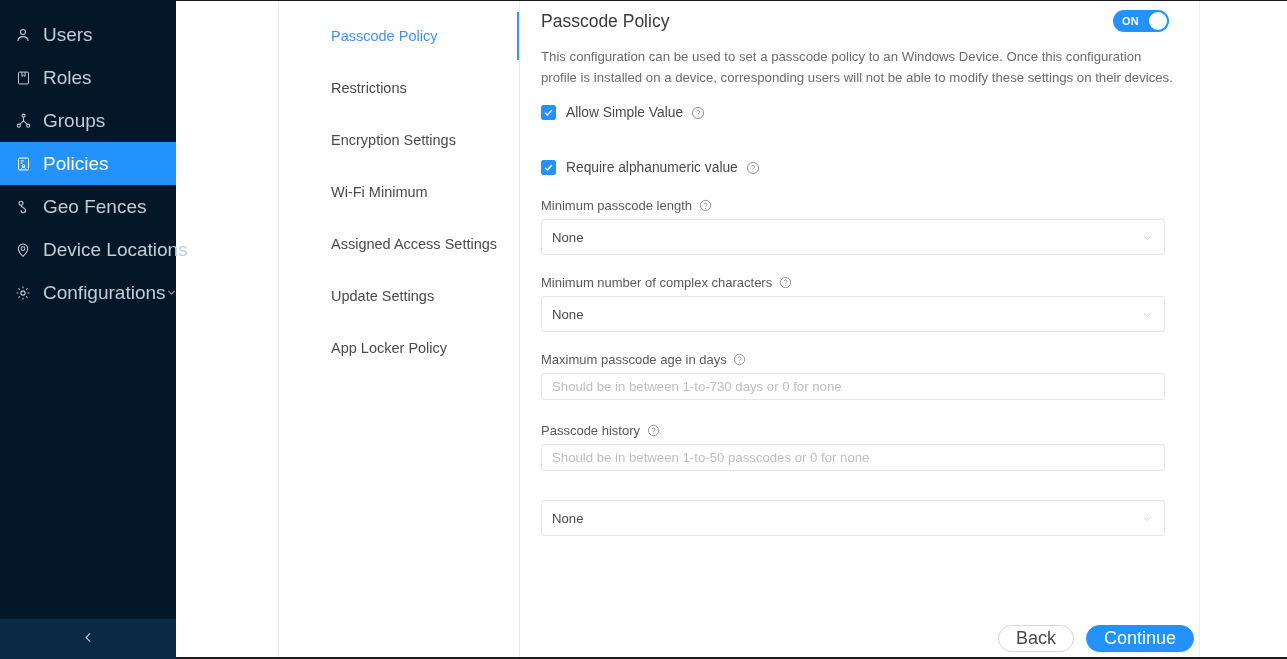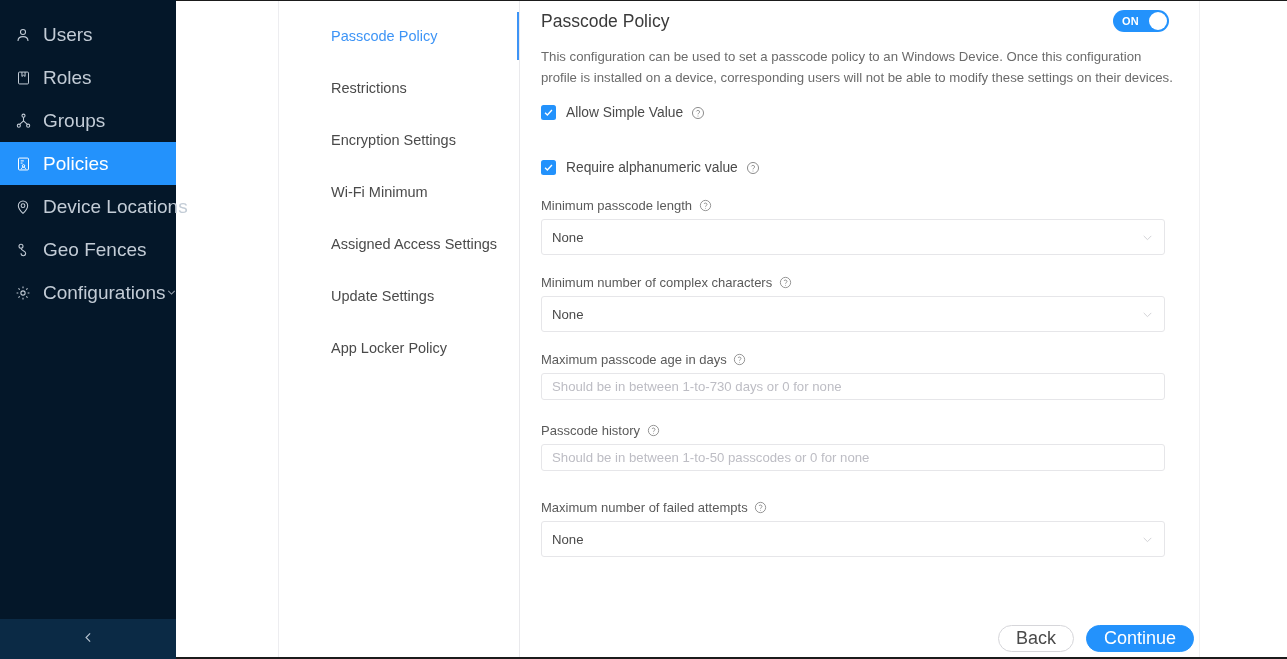--- a/index.html
+++ b/index.html
@@ -257,35 +257,35 @@
             <circle cx="12" cy="15" r="2"></circle>
               <path d="M8.8 20c0-1.9 1.4-3 3.2-3s3.2 1.1 3.2 3"></path>
           </svg>
         </span>
         <span class="nav-label">Policies</span>
       </div>
 
       <div class="nav-item">
         <span class="nic">
           <svg width="16" height="16" viewBox="0 0 24 24" fill="none" stroke="#c3ccd6" stroke-width="1.6">
+            <circle cx="9" cy="6.5" r="3"></circle>
+              <path d="M9 9.5c0 4 7 3.5 7 7.5a3.5 3.5 0 0 1-7 0"></path>
+          </svg>
+        </span>
+        <span class="nav-label">Geo Fences</span>
+      </div>
+
+      <div class="nav-item">
+        <span class="nic">
+          <svg width="16" height="16" viewBox="0 0 24 24" fill="none" stroke="#c3ccd6" stroke-width="1.6">
             <path d="M12 21.5s7-6.6 7-11.5a7 7 0 1 0-14 0c0 4.9 7 11.5 7 11.5z"></path>
               <circle cx="12" cy="10" r="2.8"></circle>
           </svg>
         </span>
         <span class="nav-label">Device Locations</span>
-      </div>
-
-      <div class="nav-item">
-        <span class="nic">
-          <svg width="16" height="16" viewBox="0 0 24 24" fill="none" stroke="#c3ccd6" stroke-width="1.6">
-            <circle cx="9" cy="6.5" r="3"></circle>
-              <path d="M9 9.5c0 4 7 3.5 7 7.5a3.5 3.5 0 0 1-7 0"></path>
-          </svg>
-        </span>
-        <span class="nav-label">Geo Fences</span>
       </div>
 
       <div class="nav-item">
         <span class="nic">
           <svg width="16" height="16" viewBox="0 0 24 24" fill="none" stroke="#c3ccd6" stroke-width="1.6">
             <circle cx="12" cy="12" r="3.2"></circle>
             <path d="M12 2.4v2.6M12 19v2.6M2.4 12H5M19 12h2.6M5.2 5.2l1.9 1.9M16.9 16.9l1.9 1.9M18.8 5.2l-1.9 1.9M7.1 16.9l-1.9 1.9"></path>
           </svg>
         </span>
         <span class="nav-label">Configurations</span>
@@ -448,30 +448,20 @@
               <circle cx="12" cy="17.2" r=".9" fill="#8c8c8c" stroke="none"></circle>
             </svg>
           </span>
         </div>
         <div class="control input">
           <span class="ph">Should be in between 1-to-50 passcodes or 0 for none</span>
         </div>
       </div>
 
       <div class="field" style="margin-top:29px">
-        <div class="field-label">
-          <span>Maximum number of failed attempts</span>
-          <span class="help">
-            <svg width="13" height="13" viewBox="0 0 24 24" fill="none" stroke="#8c8c8c" stroke-width="1.7">
-              <circle cx="12" cy="12" r="9.5"></circle>
-              <path d="M9.3 9.2a2.8 2.8 0 0 1 5.4 1c0 1.9-2.7 2.2-2.7 4"></path>
-              <circle cx="12" cy="17.2" r=".9" fill="#8c8c8c" stroke="none"></circle>
-            </svg>
-          </span>
-        </div>
         <div class="control">
           <span>None</span>
           <span class="chev">
             <svg width="13" height="13" viewBox="0 0 24 24" fill="none" stroke="#9a9aa2" stroke-width="1.8">
               <path d="M5 9 12 16 19 9"></path>
             </svg>
           </span>
         </div>
       </div>
 

